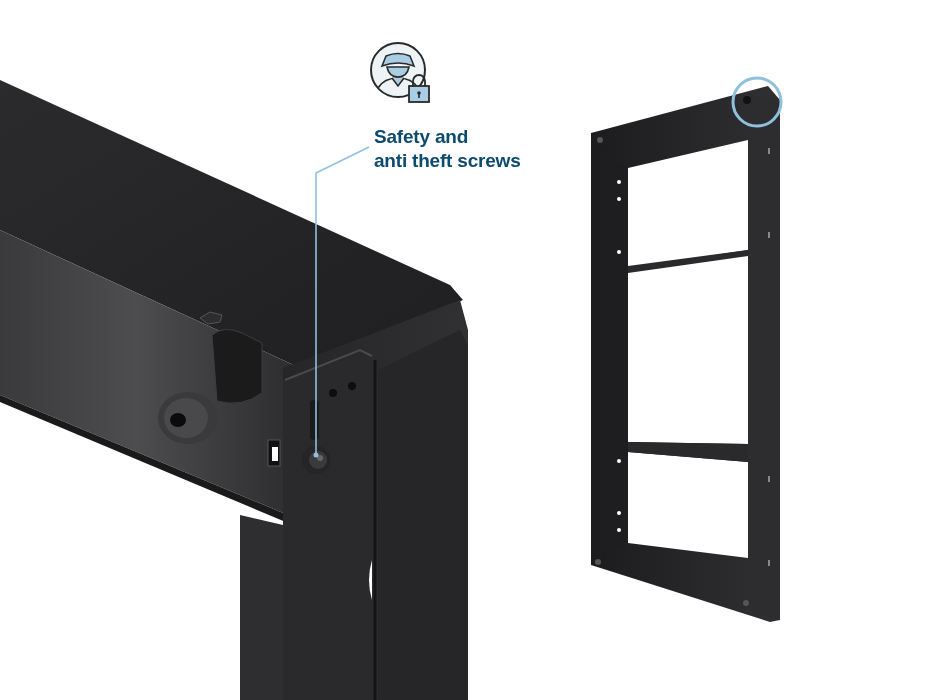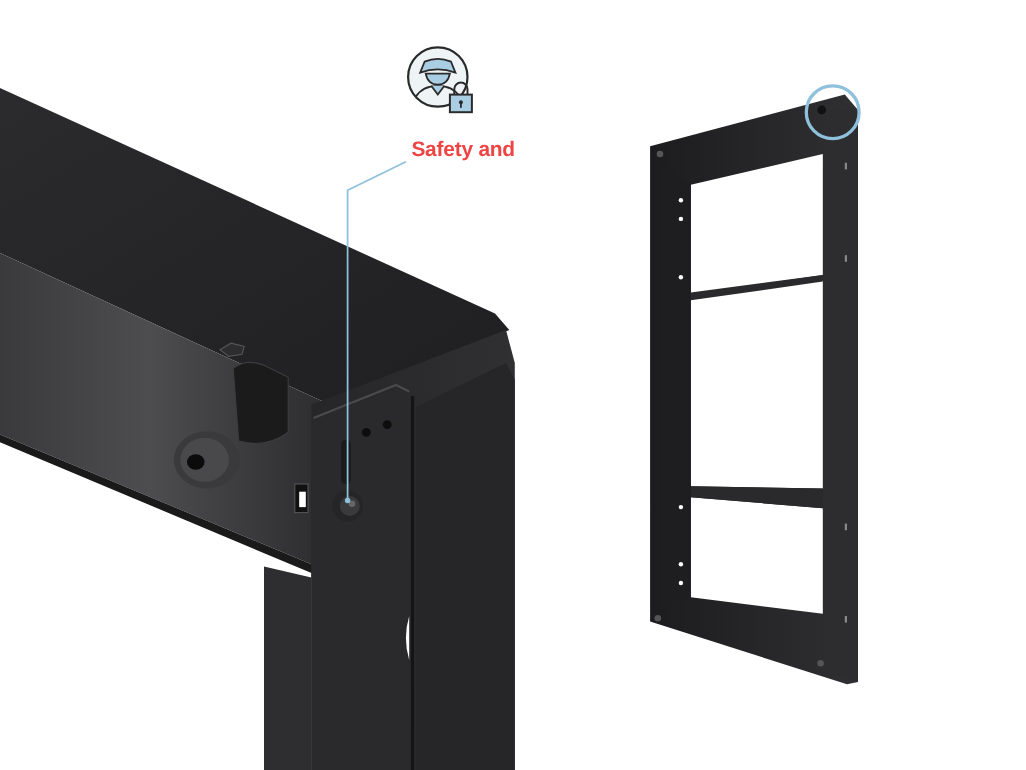--- a/index.html
+++ b/index.html
@@ -1,18 +1,18 @@
 <!DOCTYPE html>
 <html><head>
 <meta charset="utf-8">
 <style>
   html,body{margin:0;padding:0;background:#fff;}
   #stage{position:relative;width:933px;height:700px;overflow:hidden;background:#ffffff;}
   svg{position:absolute;left:0;top:0;}
-  .callout-text{position:absolute;left:374px;top:125px;font-family:"Liberation Sans",sans-serif;font-weight:700;font-size:19px;line-height:24px;color:#ef4444;letter-spacing:-0.2px;}
+  .callout-text{position:absolute;left:374px;top:125px;font-family:"Liberation Sans",sans-serif;font-weight:700;font-size:19px;line-height:24px;color:#0c4a6e;letter-spacing:-0.2px;}
   .callout-text div{white-space:nowrap;}
   .icon{position:absolute;left:368px;top:40px;width:68px;height:68px;}
 </style>
 </head>
 <body>
 
 <div id="stage">
 
   <svg width="933" height="700" viewBox="0 0 933 700">
     <defs>
@@ -118,14 +118,15 @@
     <path d="M10,48 q6,-10 20,-10 q14,0 20,10" fill="none" stroke="#2a2a2a" stroke-width="1.6"></path>
     <path d="M24,38 l6,8 l6,-8" fill="#a9cde3" stroke="#2a2a2a" stroke-width="1.6"></path>
     <rect x="41" y="46" width="20" height="16" fill="#a9cde3" stroke="#2a2a2a" stroke-width="1.8"></rect>
     <path d="M45,46 v-5 a6,6 0 0 1 12,0 v5" fill="none" stroke="#2a2a2a" stroke-width="1.8"></path>
     <circle cx="51" cy="53" r="1.8" fill="#2a2a2a"></circle>
     <rect x="50.2" y="53" width="1.6" height="5" fill="#2a2a2a"></rect>
   </svg>
 
   <div class="callout-text">
     <div>Safety and</div>
+    <div>anti theft screws</div>
   </div>
 </div>
 
 </body></html>

